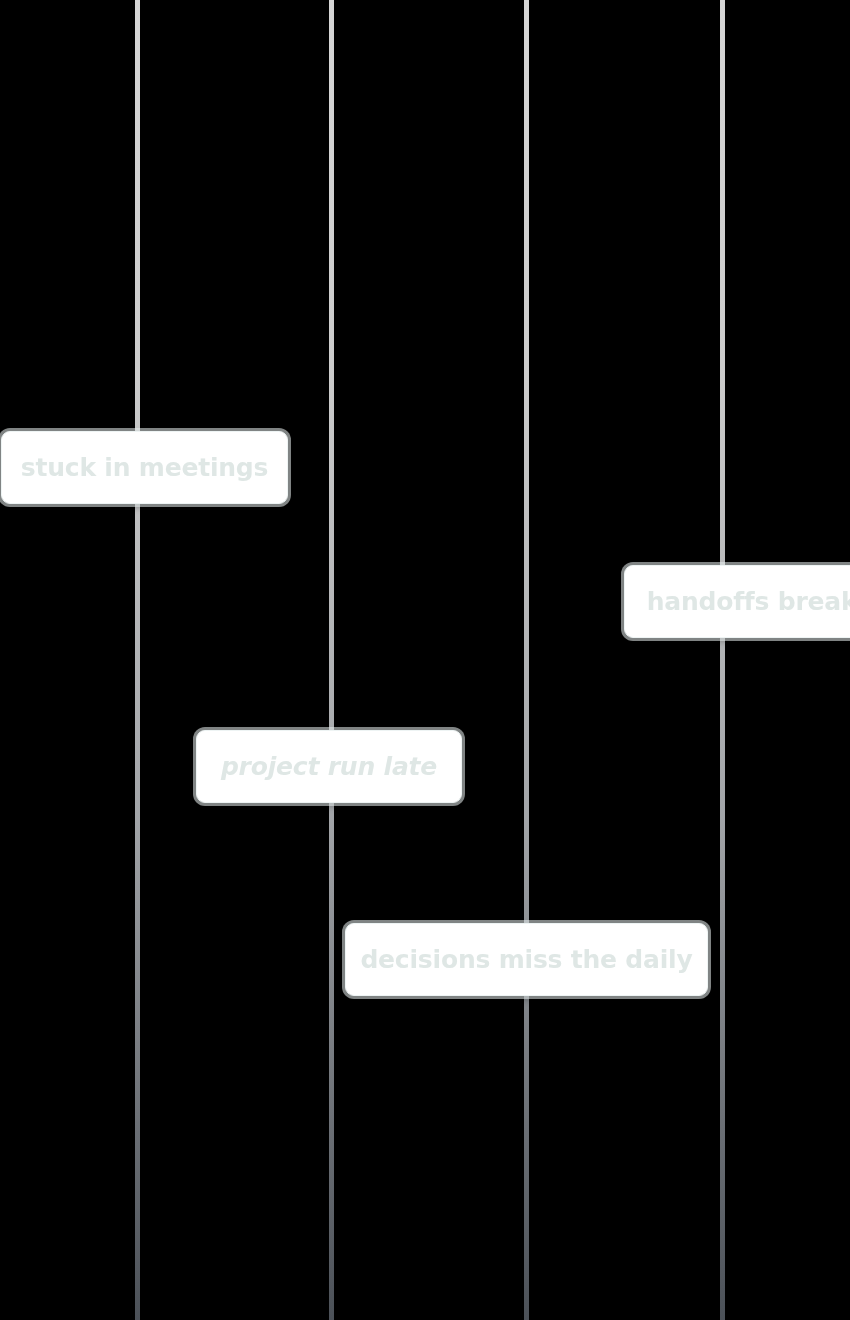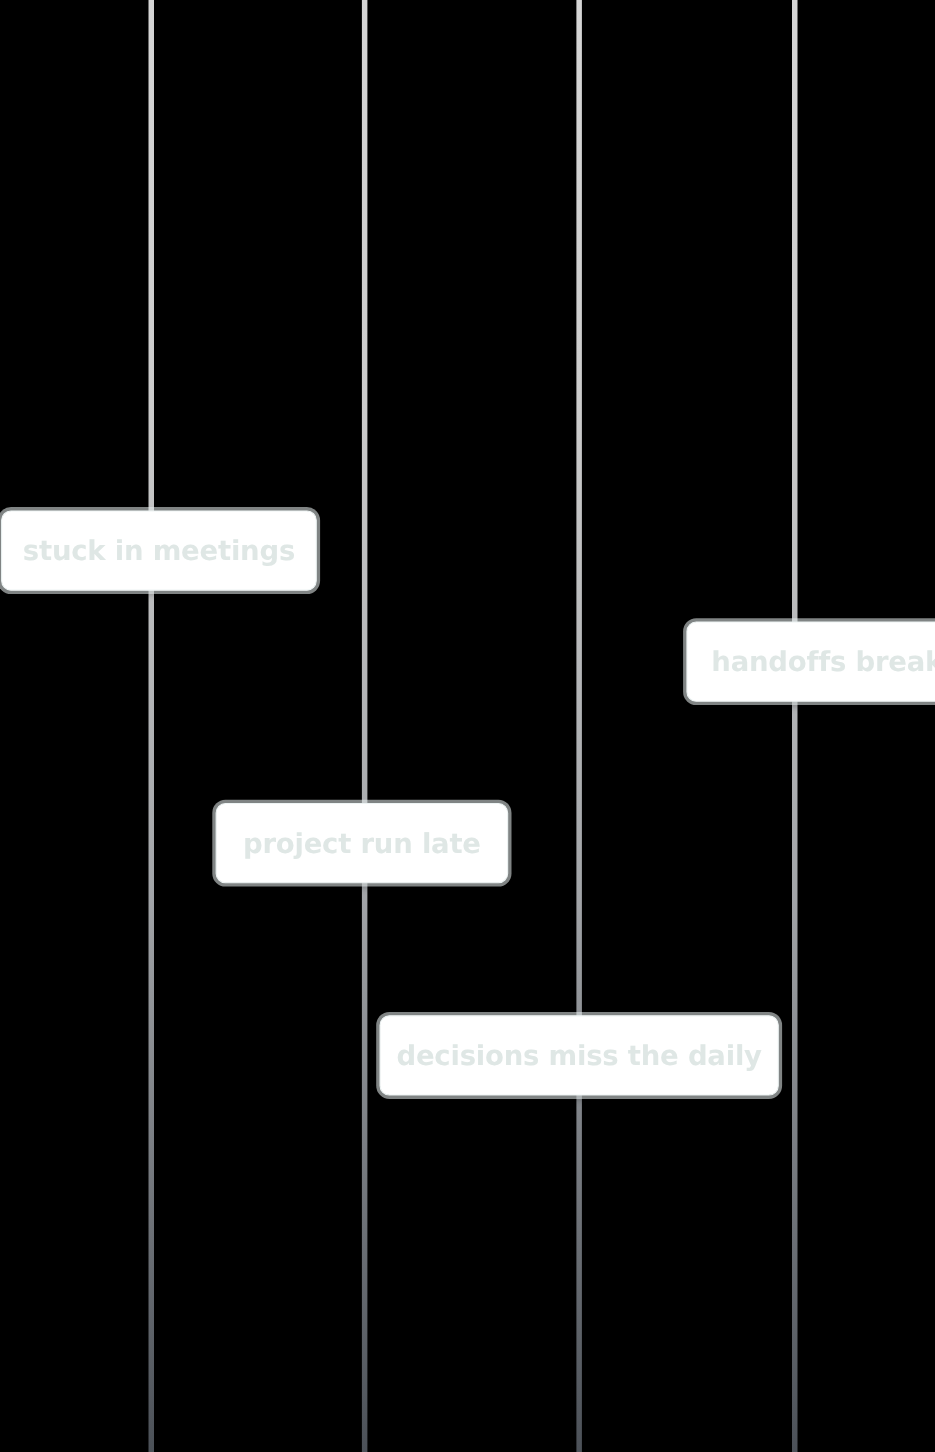--- a/index.html
+++ b/index.html
@@ -60,29 +60,29 @@
 </head>
 <body>
 
 <div id="stage">
 
   <div class="rail" style="left:135px;"></div>
   <div class="rail" style="left:329px;"></div>
   <div class="rail" style="left:524px;"></div>
   <div class="rail" style="left:720px;"></div>
 
-  <div class="card" style="left:1px; top:464px; width:287px; height:73px;">
+  <div class="card" style="left:1px; top:431px; width:287px; height:73px;">
     <span class="card-label">stuck in meetings</span>
   </div>
 
   <div class="card" style="left:624px; top:565px; width:256px; height:73px;">
     <span class="card-label">handoffs break</span>
   </div>
 
-  <div class="card" style="left:196px; top:730px; width:266px; height:73px;">
+  <div class="card" style="left:196px; top:730px; width:266px; height:73px;font-style:italic;">
     <span class="card-label">project run late</span>
   </div>
 
   <div class="card" style="left:345px; top:923px; width:363px; height:73px;">
     <span class="card-label">decisions miss the daily</span>
   </div>
 
 </div>
 
 </body></html>

